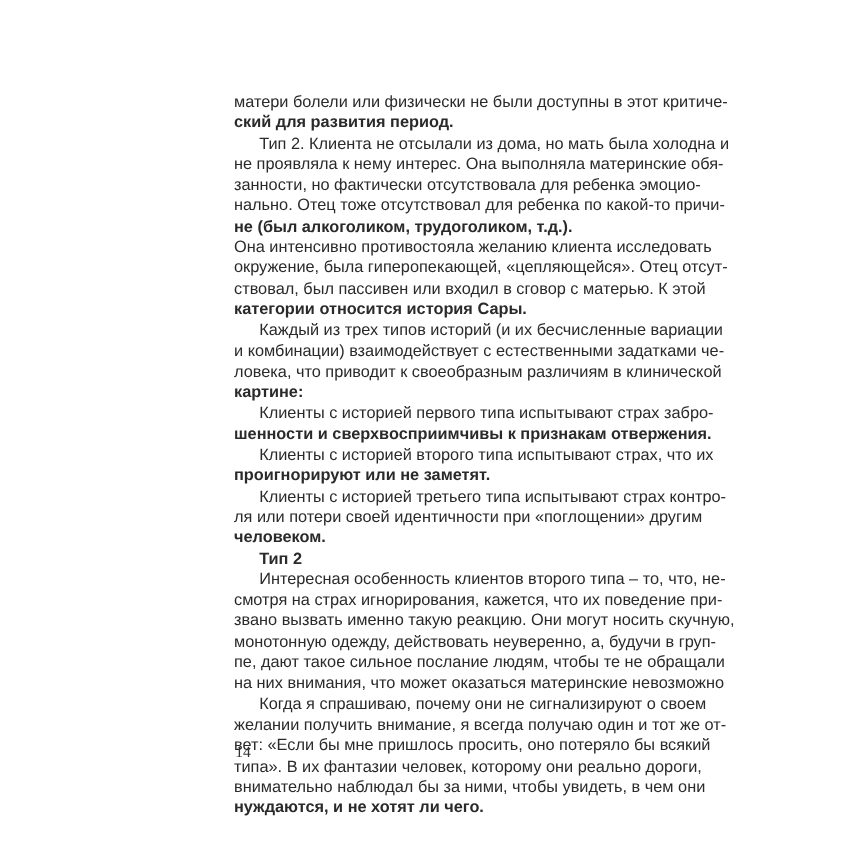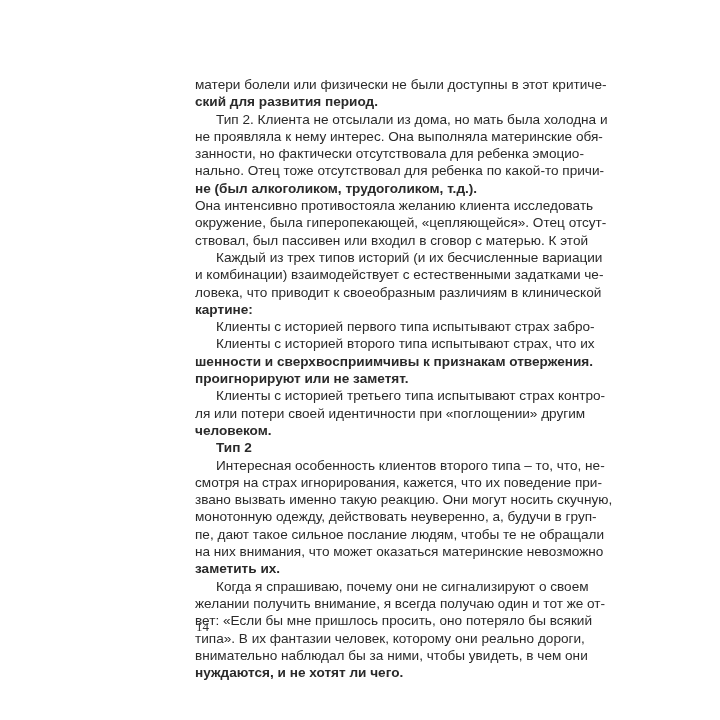--- a/index.html
+++ b/index.html
@@ -54,39 +54,39 @@
     <span class="line">матери болели или физически не были доступны в этот критиче-</span>
     <span class="line last">ский для развития период.</span>
     <span class="line indent">Тип 2. Клиента не отсылали из дома, но мать была холодна и</span>
     <span class="line">не проявляла к нему интерес. Она выполняла материнские обя-</span>
     <span class="line">занности, но фактически отсутствовала для ребенка эмоцио-</span>
     <span class="line">нально. Отец тоже отсутствовал для ребенка по какой-то причи-</span>
     <span class="line last">не (был алкоголиком, трудоголиком, т.д.).</span>
     <span class="line">Она интенсивно противостояла желанию клиента исследовать</span>
     <span class="line">окружение, была гиперопекающей, «цепляющейся». Отец отсут-</span>
     <span class="line">ствовал, был пассивен или входил в сговор с матерью. К этой</span>
+    <span class="line last">категории относится история Сары.</span>
     <span class="line indent">Каждый из трех типов историй (и их бесчисленные вариации</span>
     <span class="line">и комбинации) взаимодействует с естественными задатками че-</span>
     <span class="line">ловека, что приводит к своеобразным различиям в клинической</span>
     <span class="line last">картине:</span>
     <span class="line indent">Клиенты с историей первого типа испытывают страх забро-</span>
+    <span class="line last">шенности и сверхвосприимчивы к признакам отвержения.</span>
     <span class="line indent">Клиенты с историей второго типа испытывают страх, что их</span>
-    <span class="line last">шенности и сверхвосприимчивы к признакам отвержения.</span>
     <span class="line last">проигнорируют или не заметят.</span>
     <span class="line indent">Клиенты с историей третьего типа испытывают страх контро-</span>
     <span class="line">ля или потери своей идентичности при «поглощении» другим</span>
     <span class="line last">человеком.</span>
     <span class="line indent last">Тип 2</span>
     <span class="line indent">Интересная особенность клиентов второго типа – то, что, не-</span>
     <span class="line">смотря на страх игнорирования, кажется, что их поведение при-</span>
     <span class="line">звано вызвать именно такую реакцию. Они могут носить скучную,</span>
     <span class="line">монотонную одежду, действовать неуверенно, а, будучи в груп-</span>
     <span class="line">пе, дают такое сильное послание людям, чтобы те не обращали</span>
     <span class="line">на них внимания, что может оказаться материнские невозможно</span>
-    <span class="line last">заметить их.</span>
     <span class="line indent">Когда я спрашиваю, почему они не сигнализируют о своем</span>
     <span class="line">желании получить внимание, я всегда получаю один и тот же от-</span>
     <span class="line">вет: «Если бы мне пришлось просить, оно потеряло бы всякий</span>
     <span class="line">типа». В их фантазии человек, которому они реально дороги,</span>
     <span class="line">внимательно наблюдал бы за ними, чтобы увидеть, в чем они</span>
     <span class="line last">нуждаются, и не хотят ли чего.</span>
   </div>
 <div class="page-number">14</div>
 
 </body></html>

